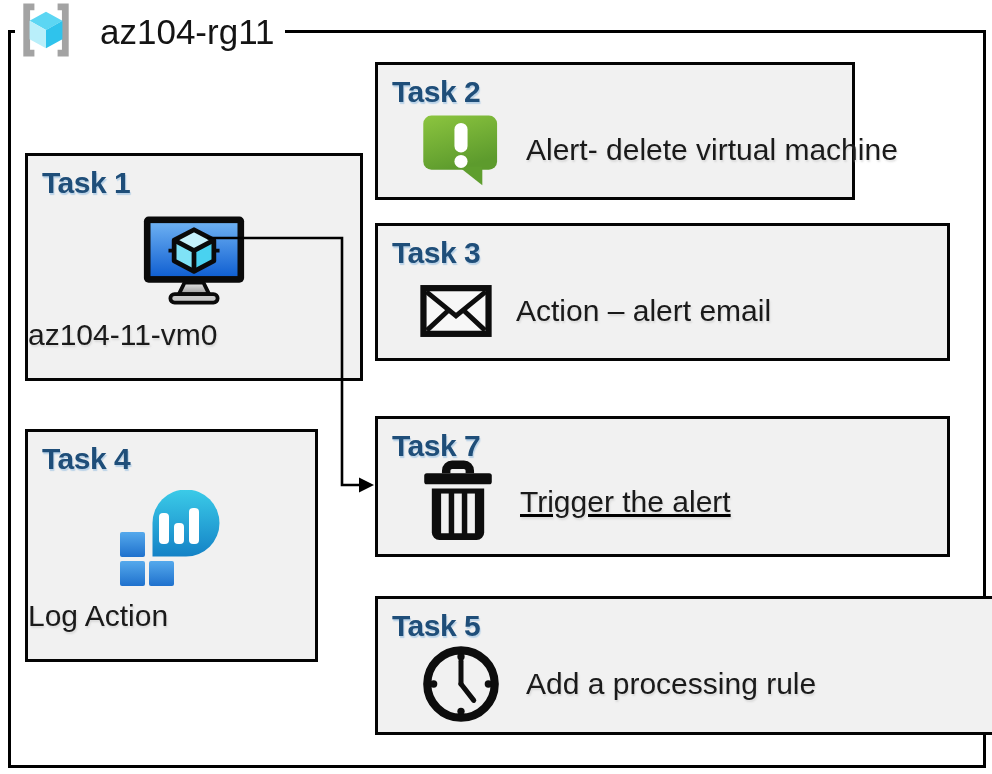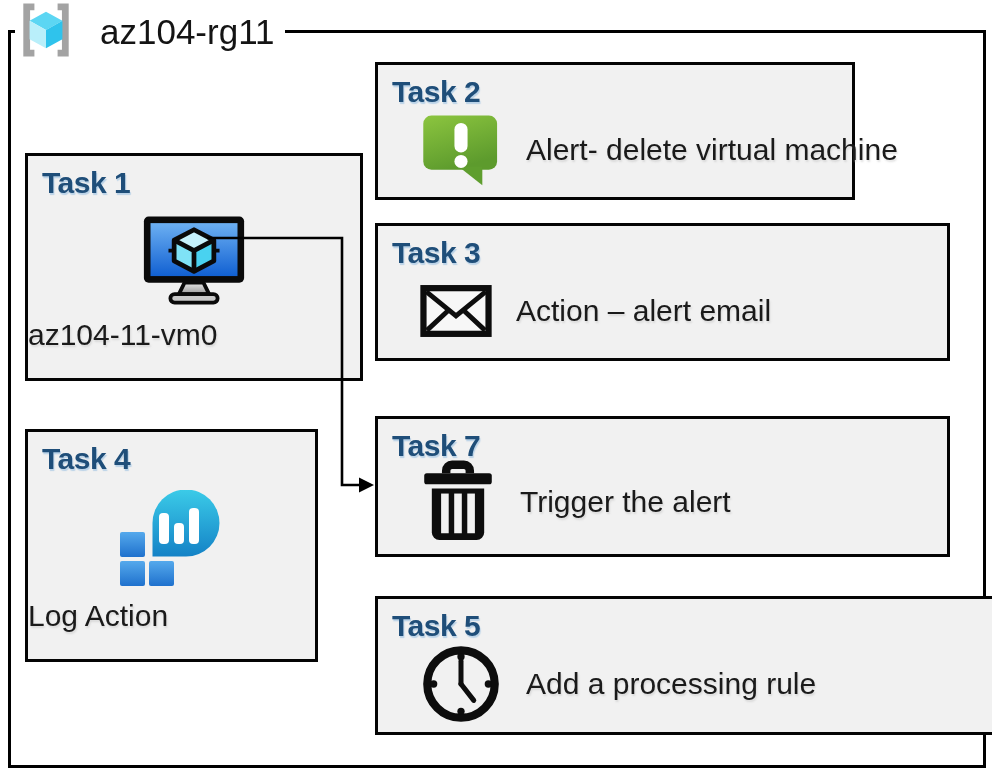--- a/index.html
+++ b/index.html
@@ -151,21 +151,21 @@
         <rect x="5" y="5" width="94" height="66" fill="#f7f7f7" stroke="#0d0d0d" stroke-width="9"></rect>
         <path d="M9 10 L52 45 L95 10" fill="none" stroke="#0d0d0d" stroke-width="7"></path>
         <path d="M10 66 L40 38 M94 66 L64 38" fill="none" stroke="#0d0d0d" stroke-width="7"></path>
       </svg>
     </span>
     <span class="task-label">Action – alert email</span>
   </div>
 </div>
 
 <div class="task-box box-task4">
-  <div class="hrow" style="position:absolute;left:0;top:44px;right:0;bottom:8px;">
+  <div class="hrow" style="position:absolute;left:0;top:44px;right:0;bottom:8px;text-decoration:underline;">
     <span class="icon-slot">
       <svg width="76" height="90" viewBox="0 0 90 100">
         <path d="M31 16 v-3 a7 7 0 0 1 7 -7 h14 a7 7 0 0 1 7 7 v3" fill="none" stroke="#0d0d0d" stroke-width="10"></path>
         <rect x="5" y="16" width="80" height="13" rx="3" fill="#0d0d0d"></rect>
         <path d="M14 34 h62 v52 a9 9 0 0 1 -9 9 h-44 a9 9 0 0 1 -9 -9 Z" fill="#0d0d0d"></path>
         <rect x="25" y="40" width="9" height="47" fill="#f1f1f1"></rect>
         <rect x="40.5" y="40" width="9" height="47" fill="#f1f1f1"></rect>
         <rect x="56" y="40" width="9" height="47" fill="#f1f1f1"></rect>
       </svg>
     </span>

